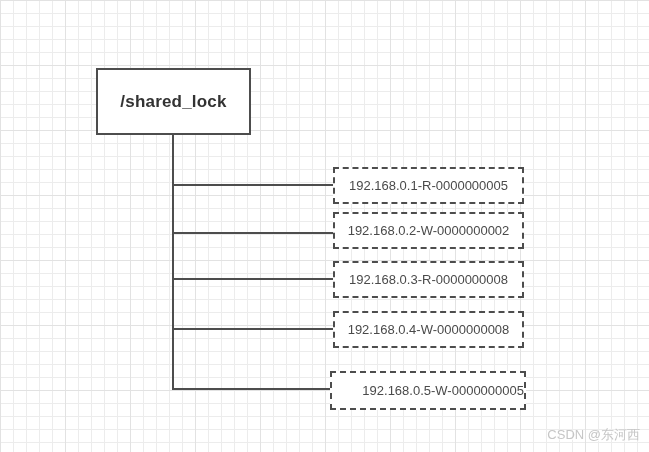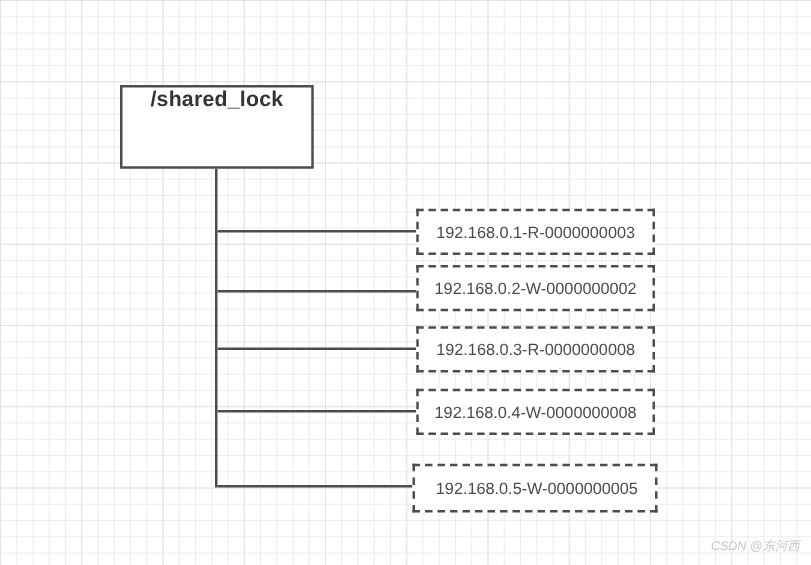--- a/index.html
+++ b/index.html
@@ -21,20 +21,21 @@
     background-size: 65px 65px, 65px 65px, 13px 13px, 13px 13px;
   }
   .root-node {
     position: absolute;
     left: 96px; top: 68px;
     width: 155px; height: 67px;
     box-sizing: border-box;
     border: 2px solid var(--node-border, #4d4d4d);
     background: #ffffff;
     display: flex;
+    align-items: center;
     justify-content: center;
     font-size: 17px;
     font-weight: bold;
     color: var(--root-text, #333333);
     letter-spacing: 0.2px;
   }
   .child-node {
     position: absolute;
     left: 333px;
     width: 191px; height: 37px;
@@ -43,63 +44,62 @@
     background: #ffffff;
     display: flex;
     align-items: center;
     justify-content: center;
     font-size: 13px;
     color: var(--child-text, #4a4a4a);
   }
   .child-node.last {
     left: 330px;
     width: 196px; height: 39px;
-    justify-content: center;
+    justify-content: flex-end;
     padding-left: 3px;
   }
   .line {
     position: absolute;
     background: var(--line, #4d4d4d);
   }
   .trunk { left: 172px; top: 135px; width: 2px; height: 255px; }
   .branch { left: 174px; height: 2px; width: 159px; }
   .branch.b1 { top: 184px; }
   .branch.b2 { top: 232px; }
   .branch.b3 { top: 278px; }
   .branch.b4 { top: 328px; }
   .branch.b5 { top: 388px; width: 156px; }
   .watermark {
     position: absolute;
     right: 9px;
     bottom: 8px;
-    font-size: 10px;
+    font-size: 13px;
     color: var(--watermark, #c6c6c6);
     text-shadow: 1px 1px 0 #ffffff;
     white-space: nowrap;
-    font-style: italic;
   }
 </style>
 </head>
 <body>
 
 <div id="canvas">
 
   <div class="root-node">
     <span>/shared_lock</span>
   </div>
 
   <div class="line trunk"></div>
   <div class="line branch b1"></div>
   <div class="line branch b2"></div>
   <div class="line branch b3"></div>
   <div class="line branch b4"></div>
   <div class="line branch b5"></div>
 
   <div class="child-node" style="top:167px">
-    <span>192.168.0.1-R-0000000003</span>
+    <span>192.168.0.1-R-0000000005</span>
   </div>
   <div class="child-node" style="top:212px">
     <span>192.168.0.2-W-0000000002</span>
   </div>
   <div class="child-node" style="top:261px">
     <span>192.168.0.3-R-0000000008</span>
   </div>
   <div class="child-node" style="top:311px">
     <span>192.168.0.4-W-0000000008</span>
   </div>

